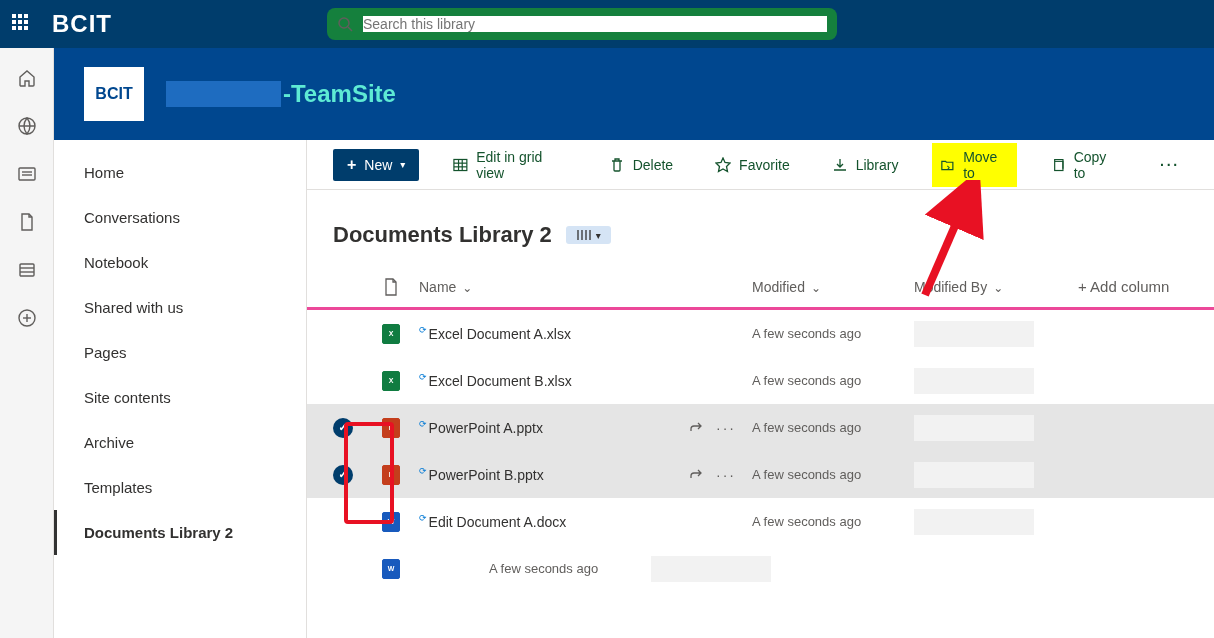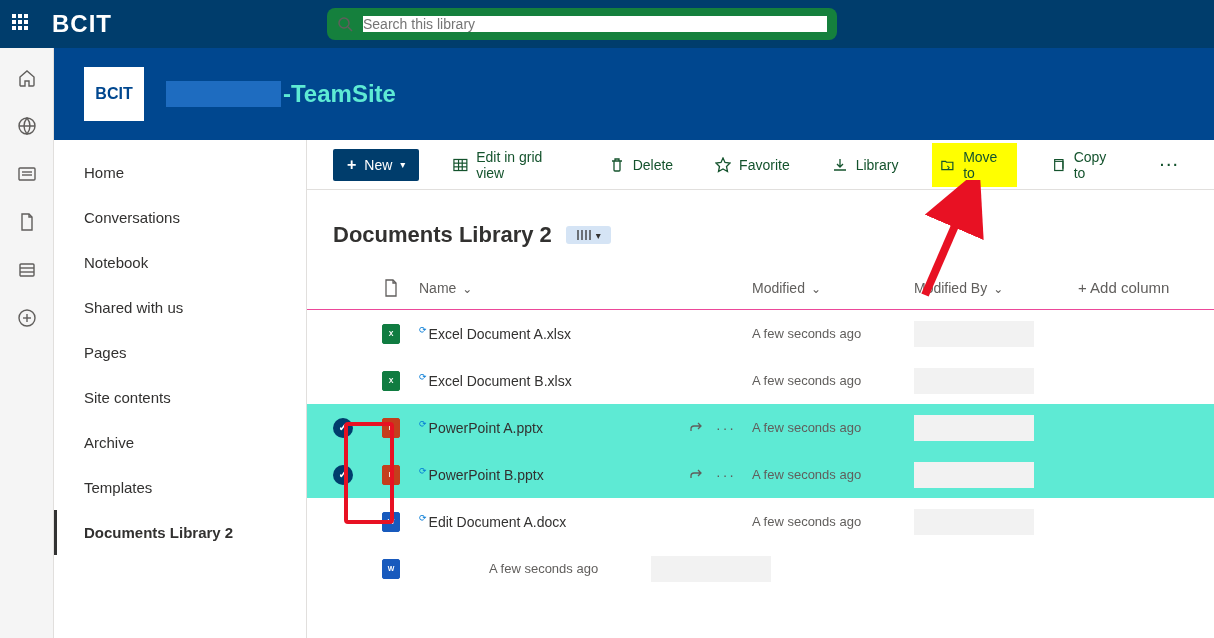--- a/index.html
+++ b/index.html
@@ -33,32 +33,32 @@
 .btn-new { background: #003d6c; color: white; padding: 7px 14px; border-radius: 2px; display: flex; align-items: center; gap: 8px; cursor: pointer; font-size: 14px; }
 .tb-btn { display: flex; align-items: center; gap: 8px; font-size: 14px; cursor: pointer; color: #14532d; padding: 6px 8px; }
 .tb-btn.hl { background: #ffff00; }
 .tb-more { font-weight: bold; letter-spacing: 2px; }
 
 .page-title-wrap { padding: 32px 26px 18px; display: flex; align-items: center; gap: 14px; }
 .page-title { font-size: 22px; font-weight: 600; }
 .view-pill { background: #d5e4f5; padding: 3px 10px; border-radius: 3px; display: flex; align-items: center; gap: 4px; font-size: 13px; cursor: pointer; }
 
 .table-wrap { flex: 1; position: relative; }
-.thead { display: flex; align-items: center; height: 44px; padding: 0 26px; border-bottom: 1px solid #ec4899; color: #605e5c; font-size: 14px; }
+.thead { display: flex; align-items: center; height: 44px; padding: 0 26px; border-bottom: 3px solid #ec4899; color: #605e5c; font-size: 14px; }
 .col-check { width: 40px; }
 .col-icon { width: 36px; display: flex; justify-content: center; }
 .col-name { flex: 1; padding-left: 10px; }
 .col-mod { width: 162px; }
 .col-by { width: 164px; }
 .col-add { width: 110px; font-size: 15px; }
 .col-actions { width: 80px; display: flex; gap: 12px; justify-content: center; }
 .sort-chev { margin-left: 6px; color: #605e5c; font-size: 12px; }
 
 .trow { display: flex; align-items: center; height: 47px; padding: 0 26px; font-size: 14px; }
-.trow.sel { background: #5eead4; }
+.trow.sel { background: #e5e5e5; }
 .check-circle { width: 20px; height: 20px; border-radius: 50%; background: #003d6c; display: flex; align-items: center; justify-content: center; }
 .check-circle::after { content: "✓"; color: white; font-size: 11px; font-weight: bold; }
 .file-icon { width: 18px; height: 20px; border: 1px solid; border-radius: 2px; display: flex; align-items: center; justify-content: center; font-size: 7px; font-weight: bold; color: white; }
 .fi-x { border-color: #107c41; background: #107c41; }
 .fi-p { border-color: #c43e1c; background: #c43e1c; }
 .fi-w { border-color: #185abd; background: #185abd; }
 .sync-mark { color: #0078d4; font-size: 9px; margin-right: 2px; display: inline-block; transform: translateY(-6px); }
 .redact-cell { width: 120px; height: 26px; background: #f2f2f2; }
 
 .highlight-box { position: absolute; border: 4px solid #e81123; left: 344px; top: 422px; width: 50px; height: 102px; pointer-events: none; border-radius: 4px; }

